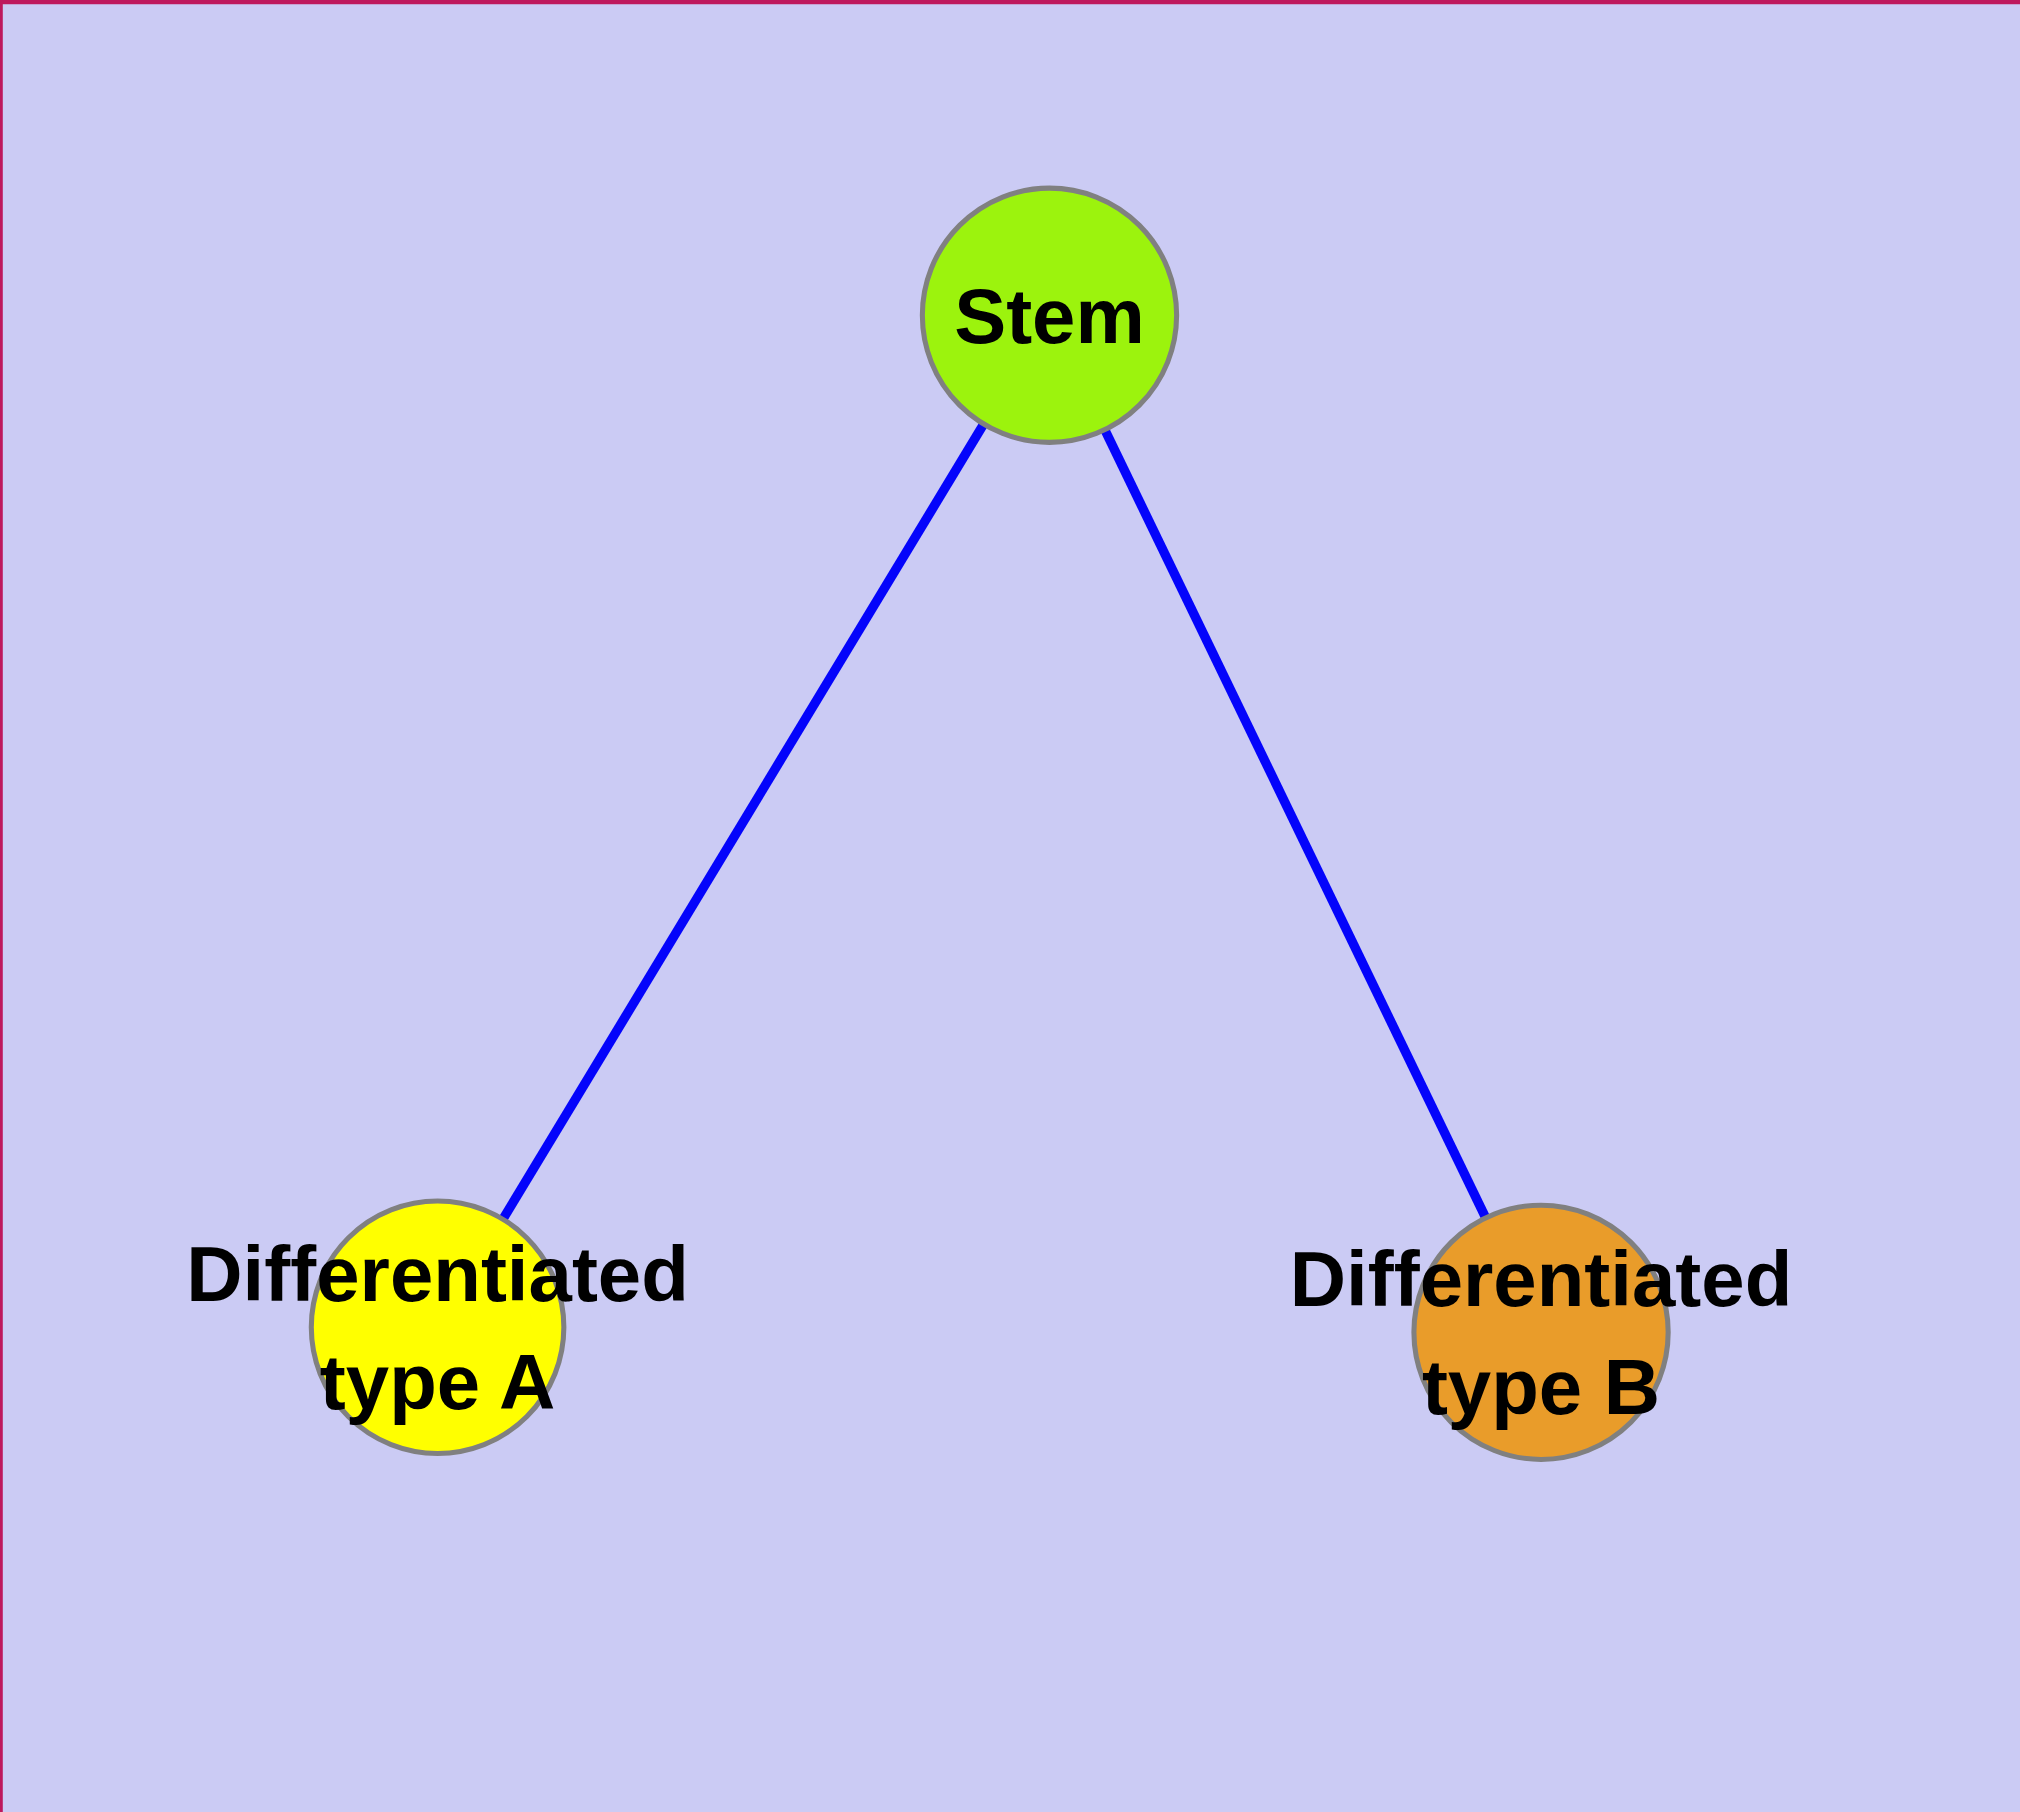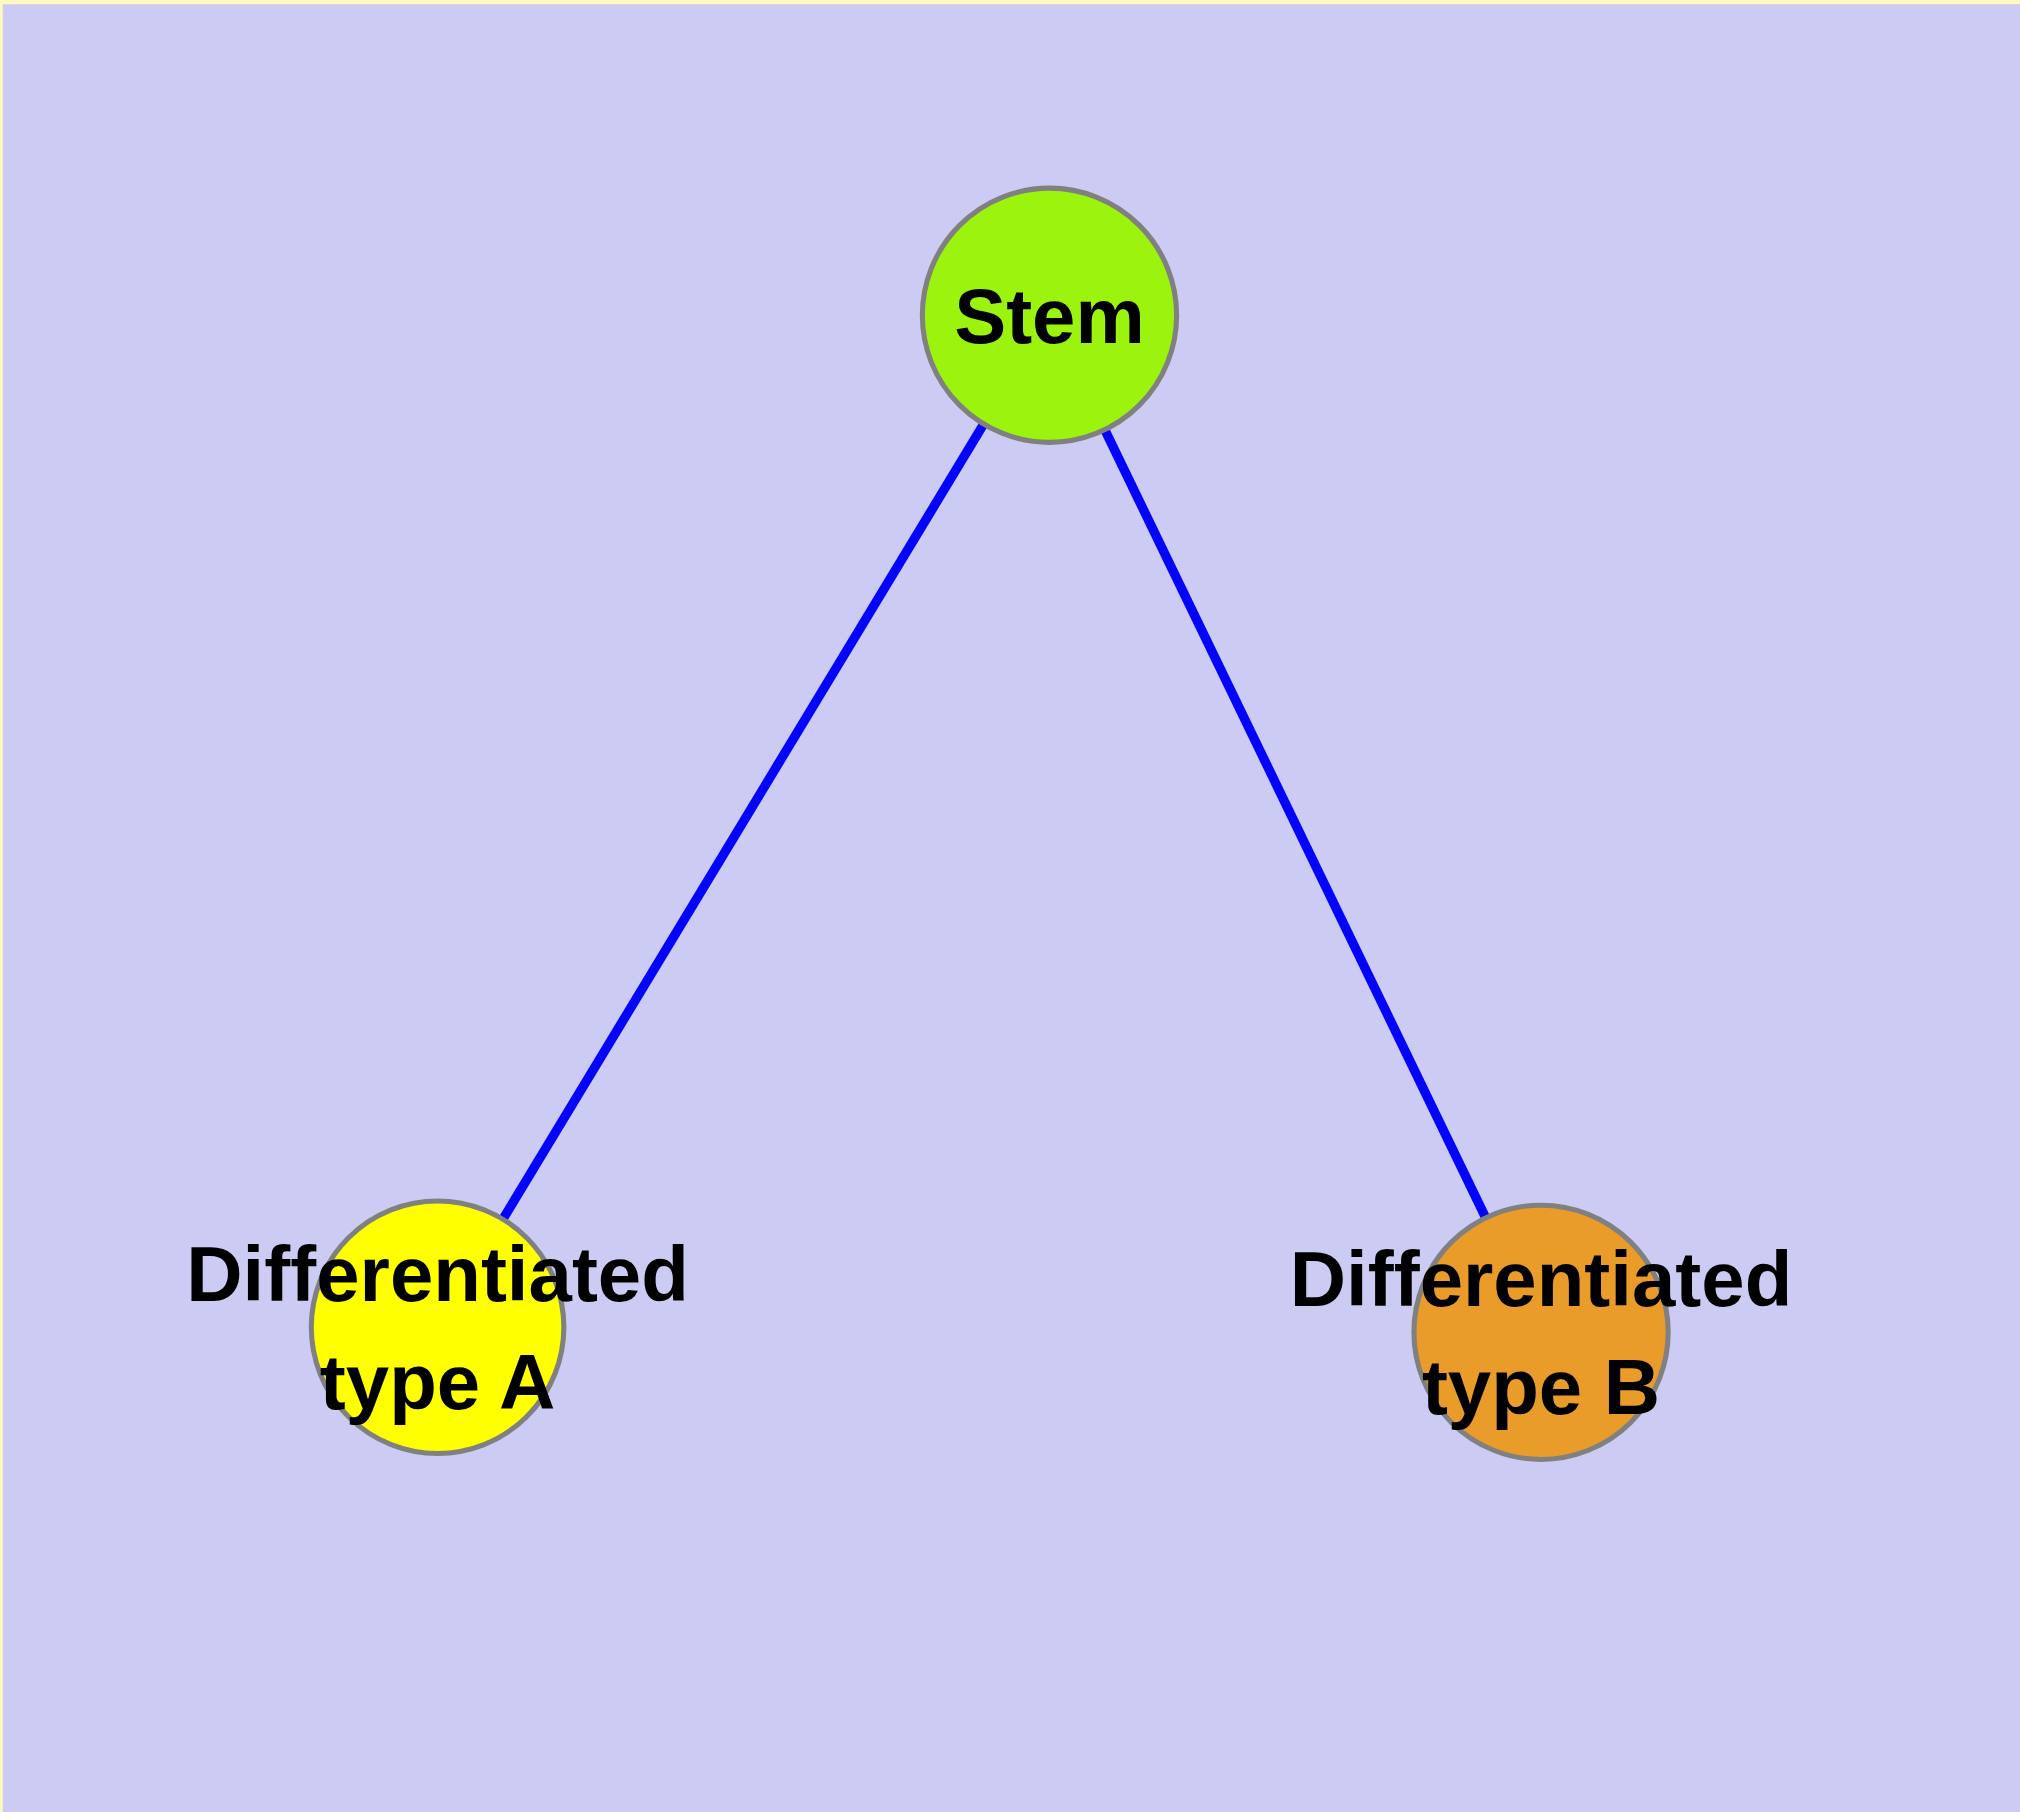--- a/index.html
+++ b/index.html
@@ -5,21 +5,21 @@
   html, body {
     margin: 0;
     padding: 0;
     background: #ffffff;
     font-family: "Liberation Sans", sans-serif;
   }
   .figure-wrap {
     position: relative;
     width: 2021px;
     height: 1812px;
-    background: #fef9c3;
+    background: #be185d;
     overflow: hidden;
   }
   svg.graph {
     position: absolute;
     top: 0;
     left: 0;
     width: 100%;
     height: 100%;
     display: block;
   }

